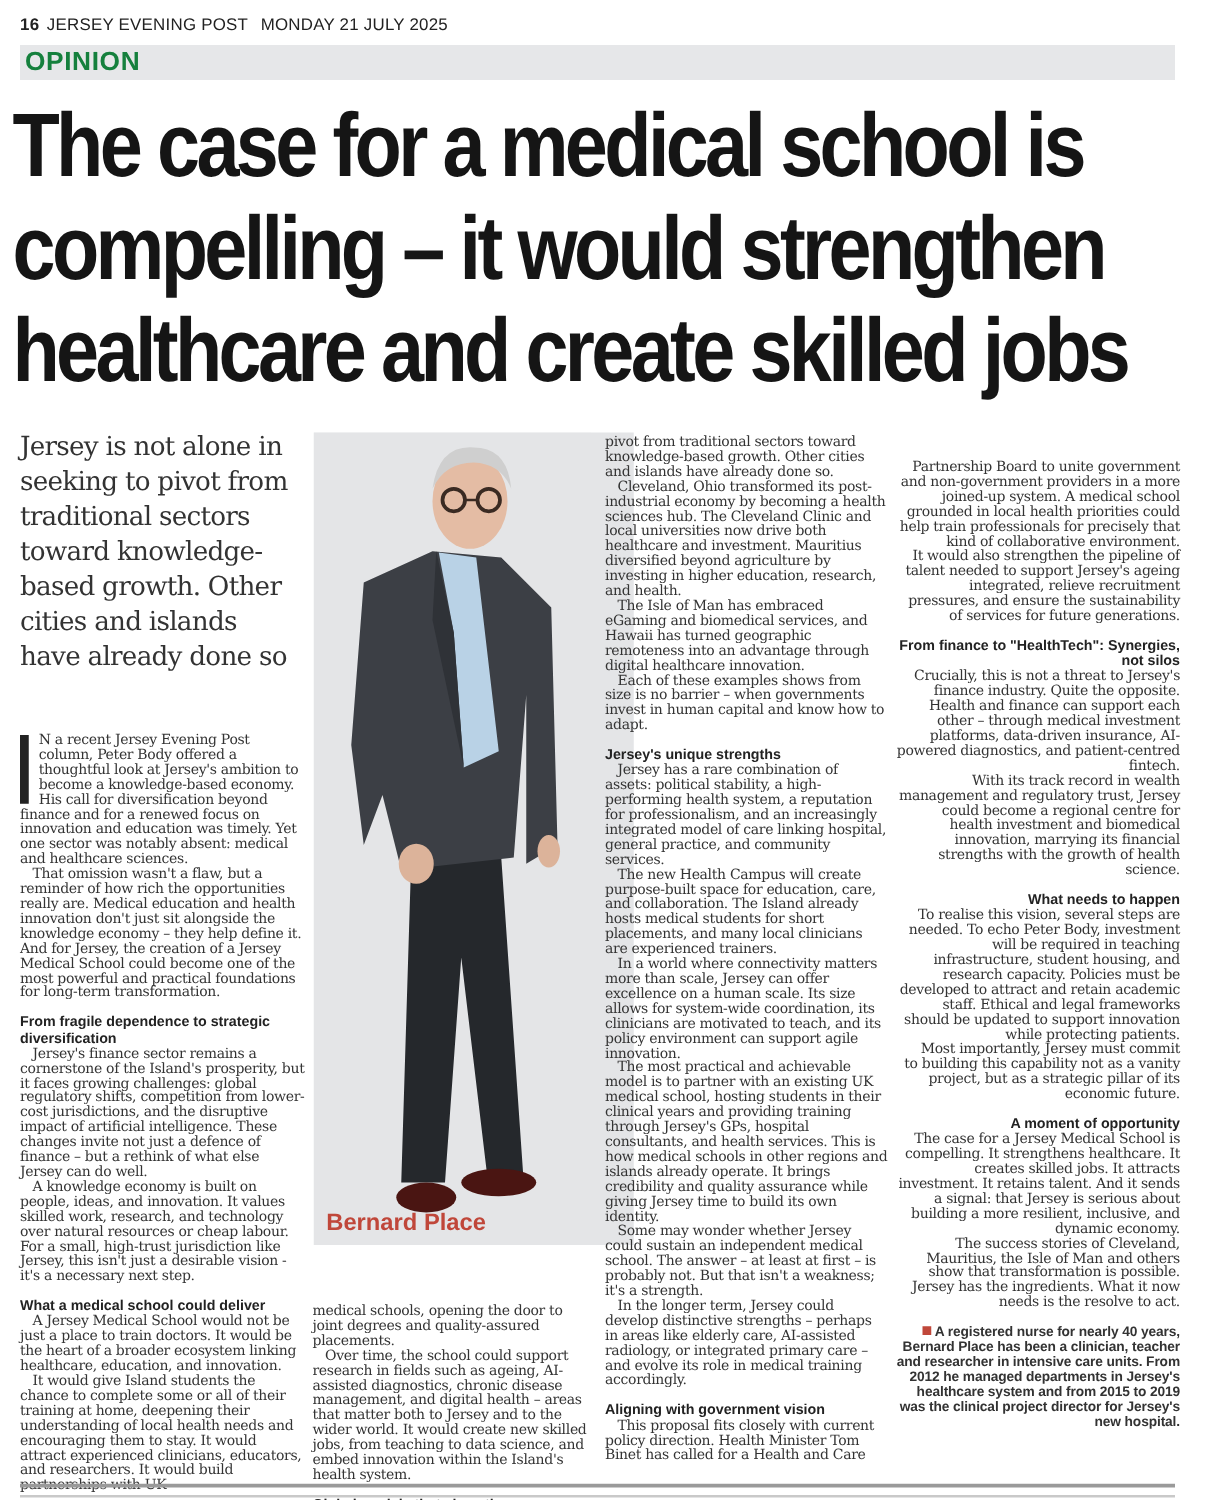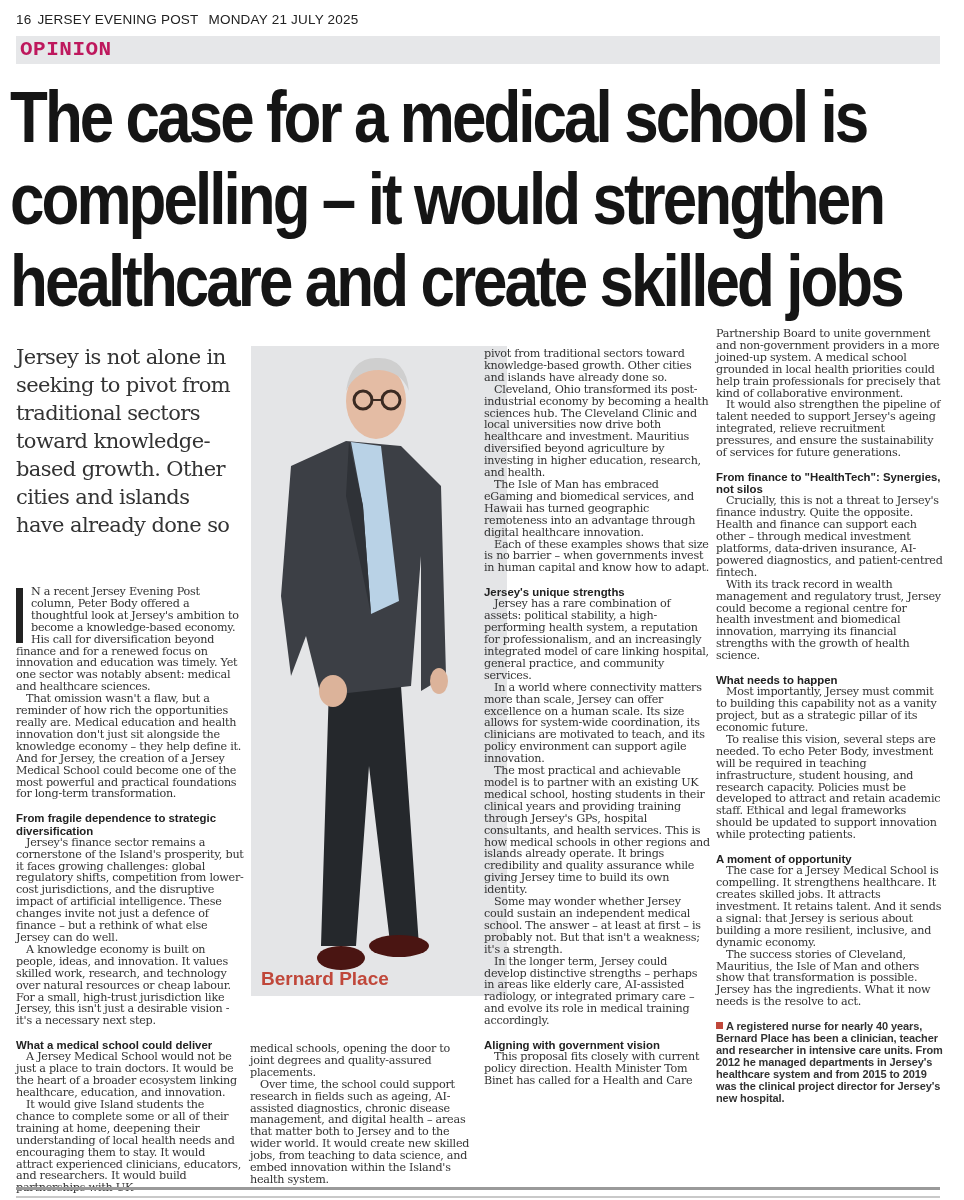--- a/index.html
+++ b/index.html
@@ -1,39 +1,39 @@
 <!DOCTYPE html>
 <html><head>
 <meta charset="utf-8">
 <style>
   * { margin: 0; padding: 0; box-sizing: border-box; }
   html, body { width: 964px; height: 1200px; background: #ffffff; overflow: hidden; }
   body { position: relative; font-family: "DejaVu Serif", serif; color: #2a2a2a; }
 
   .masthead { position: absolute; left: 16px; top: 12px; font-family: "Liberation Sans", sans-serif; font-size: 13.5px; color: #222; letter-spacing: 0.2px; }
-  .masthead .pg { font-weight: normal; margin-right: 6px; }
+  .masthead .pg { font-weight: bold; margin-right: 6px; }
   .masthead .pub { margin-right: 10px; }
 
   .section-bar { position: absolute; left: 16px; top: 36px; width: 924px; height: 28px; background: #e6e7e9; }
-  .section-bar span { position: absolute; left: 4px; top: 2px; font-family: Liberation Mono, monospace; font-weight: bold; font-size: 21px; color: #be185d; letter-spacing: 0.5px; }
+  .section-bar span { position: absolute; left: 4px; top: 2px; font-family: Liberation Sans, sans-serif; font-weight: bold; font-size: 21px; color: #15803d; letter-spacing: 0.5px; }
 
   .headline { position: absolute; left: 10px; top: 76px; width: 950px; font-family: "Liberation Sans", sans-serif; font-size: 72px; line-height: 82px; color: #151515; letter-spacing: -3.4px; transform: scaleX(0.86); transform-origin: left top; width: 1110px; }
   .headline div { white-space: nowrap; }
 
   .standfirst { position: absolute; left: 16px; top: 343px; width: 220px; font-family: "DejaVu Serif", serif; font-size: 21px; line-height: 28px; color: #333; letter-spacing: -0.6px; }
 
   .col { position: absolute; font-family: "DejaVu Serif", serif; font-size: 11.2px; line-height: 11.9px; color: #333; letter-spacing: -0.25px; }
   .col p { text-indent: 10px; }
   .col p.noindent { text-indent: 0; }
   .col h3 { font-family: "Liberation Sans", sans-serif; font-weight: bold; font-size: 11.4px; line-height: 12.2px; color: #222; letter-spacing: 0; margin-top: 12px; }
 
   .col1 { left: 16px; top: 586px; width: 228px; }
   .col2 { left: 250px; top: 1007px; width: 226px; margin-top: 36px; }
   .col3 { left: 484px; top: 348px; width: 226px; }
-  .col4 { left: 716px; top: 328px; width: 228px; }
+  .col4 { left: 716px; top: 368px; width: 228px; text-align: right; }
 
   .dropcap { float: left; width: 7px; height: 55px; background: #222; margin: 2px 8px 0 0; }
 
   .bio { margin-top: 12px; font-family: "Liberation Sans", sans-serif; font-weight: bold; font-size: 11px; line-height: 12px; color: #333; letter-spacing: -0.1px; }
   .bio .sq { display: inline-block; width: 7px; height: 7px; background: #c0473a; margin-right: 3px; vertical-align: 1px; }
 
   .photo { position: absolute; left: 251px; top: 346px; width: 256px; height: 650px; background: #e4e5e7; overflow: hidden; }
   .photo .caption { position: absolute; left: 10px; bottom: 6px; font-family: "Liberation Sans", sans-serif; font-weight: bold; font-size: 19px; color: #c0473a; }
 
   .rule-bottom { position: absolute; left: 16px; top: 1187px; width: 924px; height: 3px; background: #9a9a9a; }
@@ -101,40 +101,41 @@
   <p class="noindent">medical schools, opening the door to joint degrees and quality-assured placements.</p>
   <p>Over time, the school could support research in fields such as ageing, AI-assisted diagnostics, chronic disease management, and digital health – areas that matter both to Jersey and to the wider world. It would create new skilled jobs, from teaching to data science, and embed innovation within the Island's health system.</p>
   <h3>Global models that show the way</h3>
   <p>Jersey is not alone in seeking to</p>
 </div>
 
 <div class="col col3">
   <p class="noindent">pivot from traditional sectors toward knowledge-based growth. Other cities and islands have already done so.</p>
   <p>Cleveland, Ohio transformed its post-industrial economy by becoming a health sciences hub. The Cleveland Clinic and local universities now drive both healthcare and investment. Mauritius diversified beyond agriculture by investing in higher education, research, and health.</p>
   <p>The Isle of Man has embraced eGaming and biomedical services, and Hawaii has turned geographic remoteness into an advantage through digital healthcare innovation.</p>
-  <p>Each of these examples shows that size is no barrier – when governments invest in human capital and know how to adapt.</p>
+  <p>Each of these examples shows from size is no barrier – when governments invest in human capital and know how to adapt.</p>
   <h3>Jersey's unique strengths</h3>
   <p>Jersey has a rare combination of assets: political stability, a high-performing health system, a reputation for professionalism, and an increasingly integrated model of care linking hospital, general practice, and community services.</p>
+  <p>The new Health Campus will create purpose-built space for education, care, and collaboration. The Island already hosts medical students for short placements, and many local clinicians are experienced trainers.</p>
   <p>In a world where connectivity matters more than scale, Jersey can offer excellence on a human scale. Its size allows for system-wide coordination, its clinicians are motivated to teach, and its policy environment can support agile innovation.</p>
   <p>The most practical and achievable model is to partner with an existing UK medical school, hosting students in their clinical years and providing training through Jersey's GPs, hospital consultants, and health services. This is how medical schools in other regions and islands already operate. It brings credibility and quality assurance while giving Jersey time to build its own identity.</p>
   <p>Some may wonder whether Jersey could sustain an independent medical school. The answer – at least at first – is probably not. But that isn't a weakness; it's a strength.</p>
   <p>In the longer term, Jersey could develop distinctive strengths – perhaps in areas like elderly care, AI-assisted radiology, or integrated primary care – and evolve its role in medical training accordingly.</p>
   <h3>Aligning with government vision</h3>
   <p>This proposal fits closely with current policy direction. Health Minister Tom Binet has called for a Health and Care</p>
 </div>
 
 <div class="col col4">
   <p class="noindent">Partnership Board to unite government and non-government providers in a more joined-up system. A medical school grounded in local health priorities could help train professionals for precisely that kind of collaborative environment.</p>
   <p>It would also strengthen the pipeline of talent needed to support Jersey's ageing integrated, relieve recruitment pressures, and ensure the sustainability of services for future generations.</p>
   <h3>From finance to "HealthTech": Synergies, not silos</h3>
   <p>Crucially, this is not a threat to Jersey's finance industry. Quite the opposite. Health and finance can support each other – through medical investment platforms, data-driven insurance, AI-powered diagnostics, and patient-centred fintech.</p>
   <p>With its track record in wealth management and regulatory trust, Jersey could become a regional centre for health investment and biomedical innovation, marrying its financial strengths with the growth of health science.</p>
   <h3>What needs to happen</h3>
+  <p>To realise this vision, several steps are needed. To echo Peter Body, investment will be required in teaching infrastructure, student housing, and research capacity. Policies must be developed to attract and retain academic staff. Ethical and legal frameworks should be updated to support innovation while protecting patients.</p>
   <p>Most importantly, Jersey must commit to building this capability not as a vanity project, but as a strategic pillar of its economic future.</p>
-  <p>To realise this vision, several steps are needed. To echo Peter Body, investment will be required in teaching infrastructure, student housing, and research capacity. Policies must be developed to attract and retain academic staff. Ethical and legal frameworks should be updated to support innovation while protecting patients.</p>
   <h3>A moment of opportunity</h3>
   <p>The case for a Jersey Medical School is compelling. It strengthens healthcare. It creates skilled jobs. It attracts investment. It retains talent. And it sends a signal: that Jersey is serious about building a more resilient, inclusive, and dynamic economy.</p>
   <p>The success stories of Cleveland, Mauritius, the Isle of Man and others show that transformation is possible. Jersey has the ingredients. What it now needs is the resolve to act.</p>
   <div class="bio"><span class="sq"></span><span>A registered nurse for nearly 40 years, Bernard Place has been a clinician, teacher and researcher in intensive care units. From 2012 he managed departments in Jersey's healthcare system and from 2015 to 2019 was the clinical project director for Jersey's new hospital.</span></div>
 </div>
 
 <div class="rule-bottom"></div>
 <div class="rule-bottom2"></div>
 
 </body></html>

